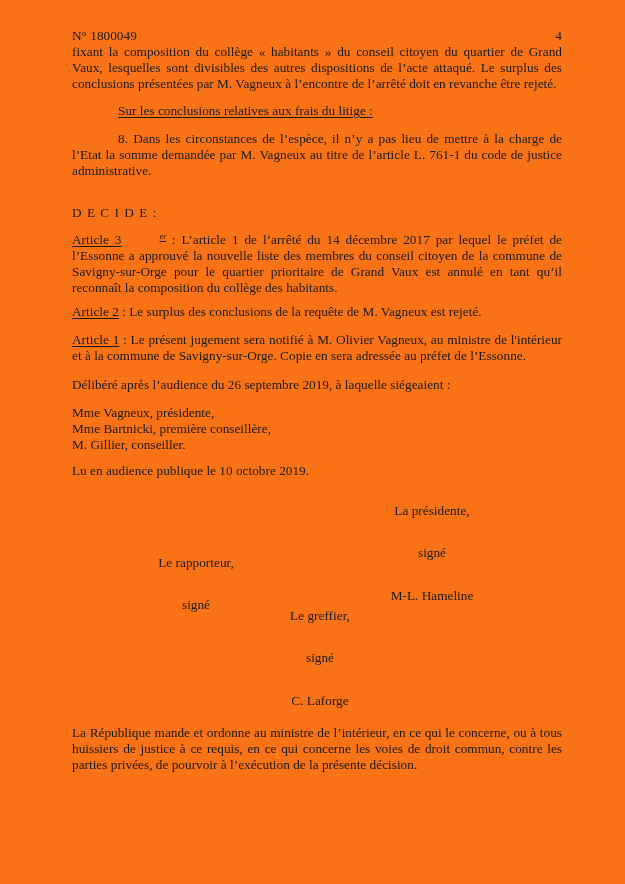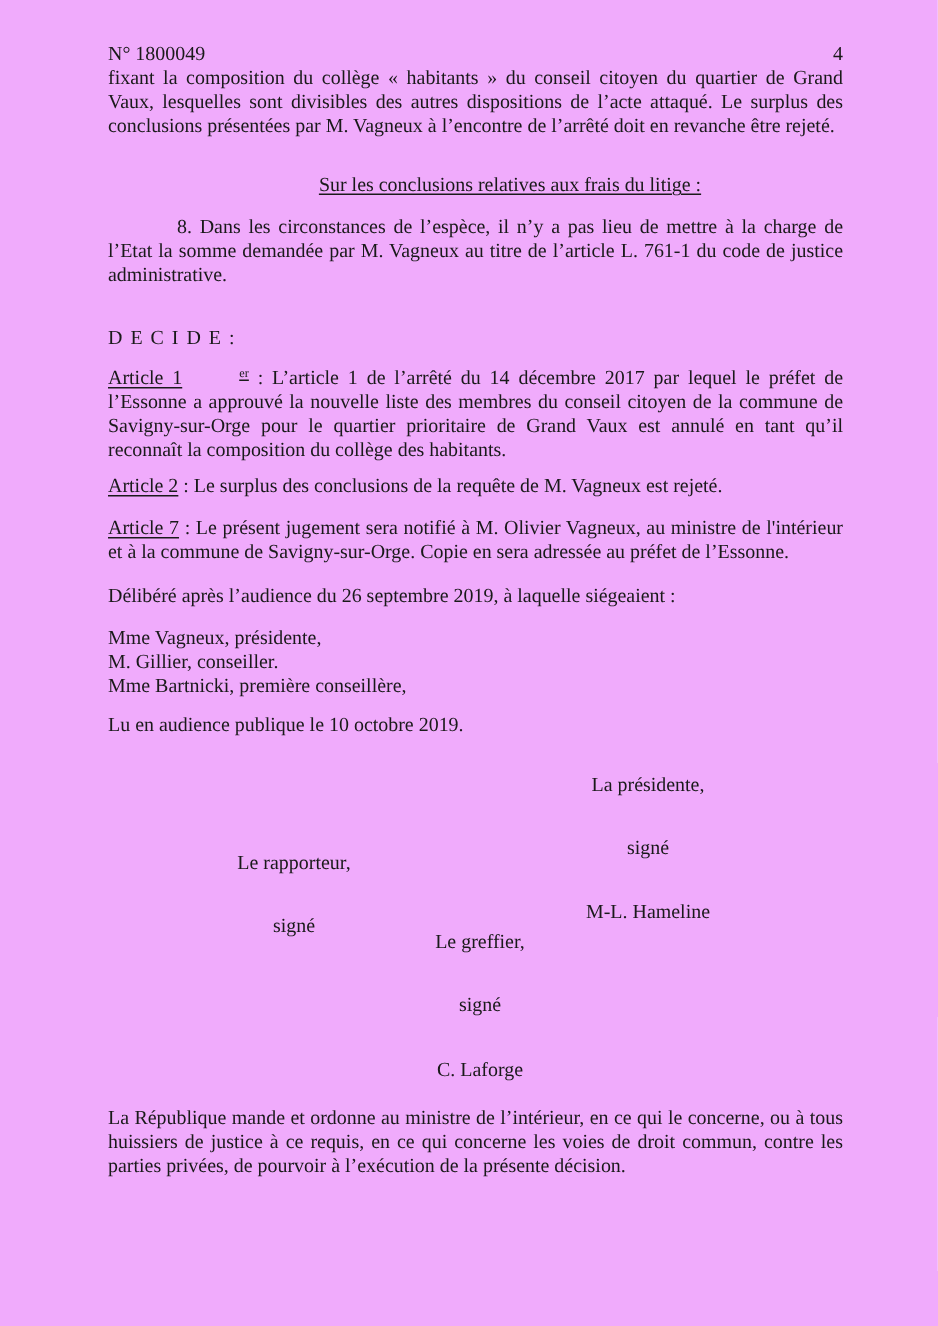--- a/index.html
+++ b/index.html
@@ -11,33 +11,32 @@
     font-size: 13.3px;
     line-height: 16px;
     color: #1a1a1a;
   }
   .page {
     position: relative;
     box-sizing: border-box;
     width: 625px;
     height: 884px;
     padding: 28px 63px 0 72px;
-    background: #f0abfc;
+    background: #f97316;
   }
   .header-row {
     display: flex;
     justify-content: space-between;
   }
   p { margin: 0; }
   .justify { text-align: justify; }
   .para-intro { margin-top: 0; }
   .section-heading {
-    margin-top: 23px;
+    margin-top: 11px;
     text-indent: 46px;
-    text-align: center;
   }
   .section-heading .u-wrap { text-decoration: underline; text-underline-offset: 2px; }
   .para-8 {
     margin-top: 12px;
     text-indent: 46px;
   }
   .decide {
     margin-top: 26px;
     letter-spacing: 1px;
   }
@@ -81,32 +80,32 @@
   </div>
 
   <p class="justify para-intro">fixant la composition du collège « habitants » du conseil citoyen du quartier de Grand Vaux, lesquelles sont divisibles des autres dispositions de l’acte attaqué. Le surplus des conclusions présentées par M. Vagneux à l’encontre de l’arrêté doit en revanche être rejeté.</p>
 
   <p class="section-heading"><span class="u-wrap">Sur les conclusions relatives aux frais du litige :</span></p>
 
   <p class="justify para-8">8. Dans les circonstances de l’espèce, il n’y a pas lieu de mettre à la charge de l’Etat la somme demandée par M. Vagneux au titre de l’article L. 761-1 du code de justice administrative.</p>
 
   <p class="decide">D E C I D E :</p>
 
-  <p class="justify article a1"><span class="u">Article 1</span><sup class="u">er</sup><span> : L’article 1 de l’arrêté du 14 décembre 2017 par lequel le préfet de l’Essonne a approuvé la nouvelle liste des membres du conseil citoyen de la commune de Savigny-sur-Orge pour le quartier prioritaire de Grand Vaux est annulé en tant qu’il reconnaît la composition du collège des habitants.</span></p>
+  <p class="justify article a1"><span class="u">Article 3</span><sup class="u">er</sup><span> : L’article 1 de l’arrêté du 14 décembre 2017 par lequel le préfet de l’Essonne a approuvé la nouvelle liste des membres du conseil citoyen de la commune de Savigny-sur-Orge pour le quartier prioritaire de Grand Vaux est annulé en tant qu’il reconnaît la composition du collège des habitants.</span></p>
 
   <p class="justify article a2"><span class="u">Article 2</span><span> : Le surplus des conclusions de la requête de M. Vagneux est rejeté.</span></p>
 
-  <p class="justify article a3"><span class="u">Article 7</span><span> : Le présent jugement sera notifié à M. Olivier Vagneux, au ministre de l'intérieur et à la commune de Savigny-sur-Orge. Copie en sera adressée au préfet de l’Essonne.</span></p>
+  <p class="justify article a3"><span class="u">Article 1</span><span> : Le présent jugement sera notifié à M. Olivier Vagneux, au ministre de l'intérieur et à la commune de Savigny-sur-Orge. Copie en sera adressée au préfet de l’Essonne.</span></p>
 
   <p class="deliberation">Délibéré après l’audience du 26 septembre 2019, à laquelle siégeaient :</p>
 
   <div class="judges">
     <p>Mme Vagneux, présidente,</p>
+    <p>Mme Bartnicki, première conseillère,</p>
     <p>M. Gillier, conseiller.</p>
-    <p>Mme Bartnicki, première conseillère,</p>
   </div>
 
   <p class="reading">Lu en audience publique le 10 octobre 2019.</p>
 
   <div class="sig-area">
     <div class="sig-col sig-col-rapporteur">
       <p>Le rapporteur,</p>
       <p class="sig-signed">signé</p>
     </div>
     <div class="sig-col sig-col-presidente">

